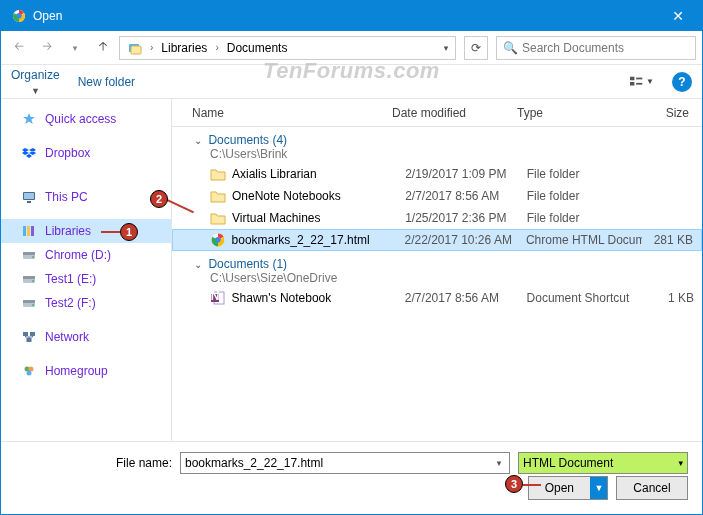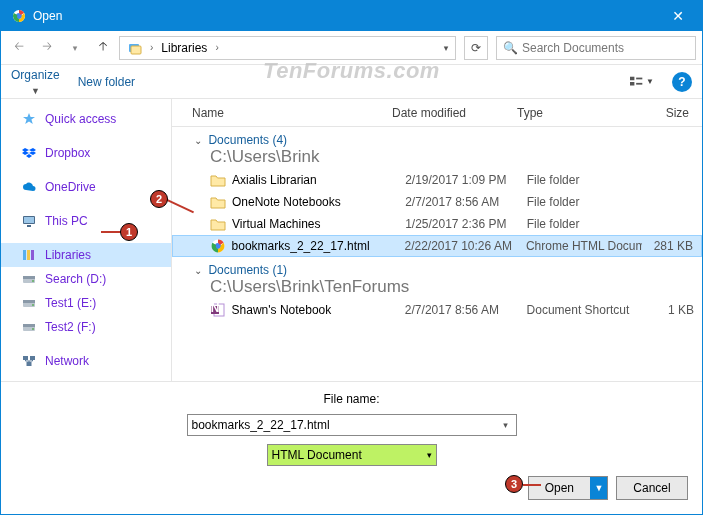--- a/index.html
+++ b/index.html
@@ -31,30 +31,30 @@
 .navpane .group-gap { height: 10px; }
 .listpane { flex: 1; border-left: 1px solid #e5e5e5; overflow-y:auto; position:relative;}
 .colhead { height: 28px; display: flex; align-items: center; border-bottom: 1px solid #e5e5e5; color:#444; padding-left: 20px;}
 .col-name { width: 200px; }
 .col-date { width: 125px; }
 .col-type { width: 120px; }
 .col-size { width: 60px; text-align:right; padding-right:8px;}
 .group { padding: 6px 0 2px 22px; }
 .group-title { color: #17609c; display:flex;align-items:center;gap:6px;}
 .group-title .chev{font-size:10px;color:#555;}
-.group-sub { color: #777; font-size: 17px; padding-left: 16px; }
+.group-sub { color: #777; font-size: 12px; padding-left: 16px; }
 .row { height: 22px; display: flex; align-items: center; padding-left: 38px; }
 .row.selected { background: #cce8ff; border:1px solid #99d1ff; padding-left:37px;}
 .row .fic { width:16px;height:16px;margin-right:6px;display:flex;align-items:center;justify-content:center;}
 .row .rname { width: 178px; overflow:hidden;white-space:nowrap;}
 .row .rdate { width: 125px; color:#555;}
 .row .rtype { width: 120px; color:#555; overflow:hidden;white-space:nowrap;}
 .row .rsize { width: 60px; text-align:right; color:#555; padding-right:8px;}
 .footer { border-top: 1px solid #e5e5e5; padding: 10px 14px 14px; background:#fff;}
-.fn-row { display: flex; align-items: center; gap: 8px; margin-bottom: 10px; justify-content:flex-end;flex-direction:column;}
+.fn-row { display: flex; align-items: center; gap: 8px; margin-bottom: 2px; justify-content:flex-end;}
 .fn-label { white-space:nowrap;}
 .fn-input { width: 330px; height: 22px; border: 1px solid #888; padding: 0 4px; background:#fff;}
 .fn-input-wrap{position:relative;display:flex;align-items:center;}
 .fn-filter { width: 170px; height: 22px; border: 1px solid #888; padding: 0 4px; display:flex;align-items:center;justify-content:space-between;background:#bef264;}
 .btn-row { display: flex; justify-content: flex-end; gap: 8px; align-items:center;}
 .btn { height: 24px; border: 1px solid #888; background: #e9e9e9; padding: 0 16px; display:flex;align-items:center;min-width:72px;justify-content:center;}
 .btn.open{padding:0;}
 .btn.open .main{padding:0 16px;border-right:1px solid #0a84d6;height:100%;display:flex;align-items:center;}
 .btn.open .dd{width:16px;display:flex;align-items:center;justify-content:center;background:#0a84d6;color:#fff;height:100%;font-size:9px;}
 .badge { position: absolute; width: 18px; height: 18px; border-radius: 50%; background: #c0392b; border:1px solid #000; color: #fff; display:flex;align-items:center;justify-content:center;font-size:11px;font-weight:bold;z-index:10;}
@@ -90,20 +90,21 @@
     <div class="breadcrumb">
       <span class="bc-seg">
           <svg width="14" height="14" viewBox="0 0 14 14">
             <rect x="1" y="3" width="10" height="8" fill="#59b0f0" rx="1"></rect>
             <rect x="3" y="5" width="10" height="8" fill="#ffe9a6" stroke="#d9b24a" rx="1"></rect>
           </svg>
         </span>
       <span class="bc-sep">›</span>
       <span class="bc-seg">Libraries</span>
       <span class="bc-sep">›</span>
+      <span class="bc-seg">Documents</span>
       <span style="flex:1"></span>
       <span class="dd-chev">▾</span>
     </div>
     <div class="refresh">⟳</div>
     <div class="searchbox">
       <span>🔍</span>
       <span>Search Documents</span>
     </div>
   </div>
 
@@ -143,28 +144,20 @@
         <div class="group-gap"></div>
         <div class="navitem">
           <span class="nic">
             <svg width="14" height="14" viewBox="0 0 14 14">
               <path d="M3 2 L7 4 L3 6 L0 4 Z M11 2 L14 4 L11 6 L7 4 Z M0 7 L3 5 L7 7 L3 9 Z M14 7 L11 5 L7 7 L11 9 Z M7 8 L10 10 L7 12 L4 10 Z" fill="#0061ff"></path>
             </svg>
           </span>
           <span>Dropbox</span>
         </div>
         <div class="group-gap"></div>
-        <div class="navitem">
-          <span class="nic">
-            <svg width="14" height="14" viewBox="0 0 14 14">
-              <path d="M4 10 a3 3 0 0 1 0-6 a4 4 0 0 1 7 2 a2.5 2.5 0 0 1 0 5 Z" fill="#0a84d6"></path>
-            </svg>
-          </span>
-          <span>OneDrive</span>
-        </div>
         <div class="group-gap"></div>
         <div class="navitem">
           <span class="nic">
             <svg width="14" height="14" viewBox="0 0 14 14">
               <rect x="1" y="2" width="12" height="8" rx="1" fill="#4a6a8a"></rect>
               <rect x="2" y="3" width="10" height="6" fill="#9cc7e8"></rect>
               <rect x="5" y="11" width="4" height="2" fill="#4a6a8a"></rect>
             </svg>
           </span>
           <span>This PC</span>
@@ -181,21 +174,21 @@
           <span>Libraries</span>
         </div>
         <div class="navitem">
           <span class="nic">
             <svg width="14" height="14" viewBox="0 0 14 14">
               <rect x="1" y="4" width="12" height="7" rx="1" fill="#bcc6cf"></rect>
               <rect x="1" y="4" width="12" height="3" fill="#8a99a8"></rect>
               <circle cx="11" cy="9" r="1" fill="#5fae5f"></circle>
             </svg>
           </span>
-          <span>Search (D:)</span>
+          <span>Chrome (D:)</span>
         </div>
         <div class="navitem">
           <span class="nic">
             <svg width="14" height="14" viewBox="0 0 14 14">
               <rect x="1" y="4" width="12" height="7" rx="1" fill="#bcc6cf"></rect>
               <rect x="1" y="4" width="12" height="3" fill="#8a99a8"></rect>
               <circle cx="11" cy="9" r="1" fill="#5fae5f"></circle>
             </svg>
           </span>
           <span>Test1 (E:)</span>
@@ -295,21 +288,21 @@
             <span class="rname">bookmarks_2_22_17.html</span>
             <span class="rdate">2/22/2017 10:26 AM</span>
             <span class="rtype">Chrome HTML Document</span>
             <span class="rsize">281 KB</span>
           </div>
           <div class="group">
             <div class="group-title">
               <span class="chev">⌄</span>
               <span>Documents (1)</span>
             </div>
-            <div class="group-sub">C:\Users\Brink\TenForums</div>
+            <div class="group-sub">C:\Users\Size\OneDrive</div>
           </div>
           <div class="row">
             <span class="fic">
               <svg width="14" height="14" viewBox="0 0 14 14">
                 <rect x="3" y="1" width="10" height="12" fill="#fff" stroke="#b590d6"></rect>
                 <rect x="0" y="3" width="8" height="8" fill="#80397b"></rect>
                 <text x="4" y="9" fill="#fff" font-size="7" text-anchor="middle" font-weight="bold">N</text>
               </svg>
             </span>
             <span class="rname">Shawn's Notebook</span>

